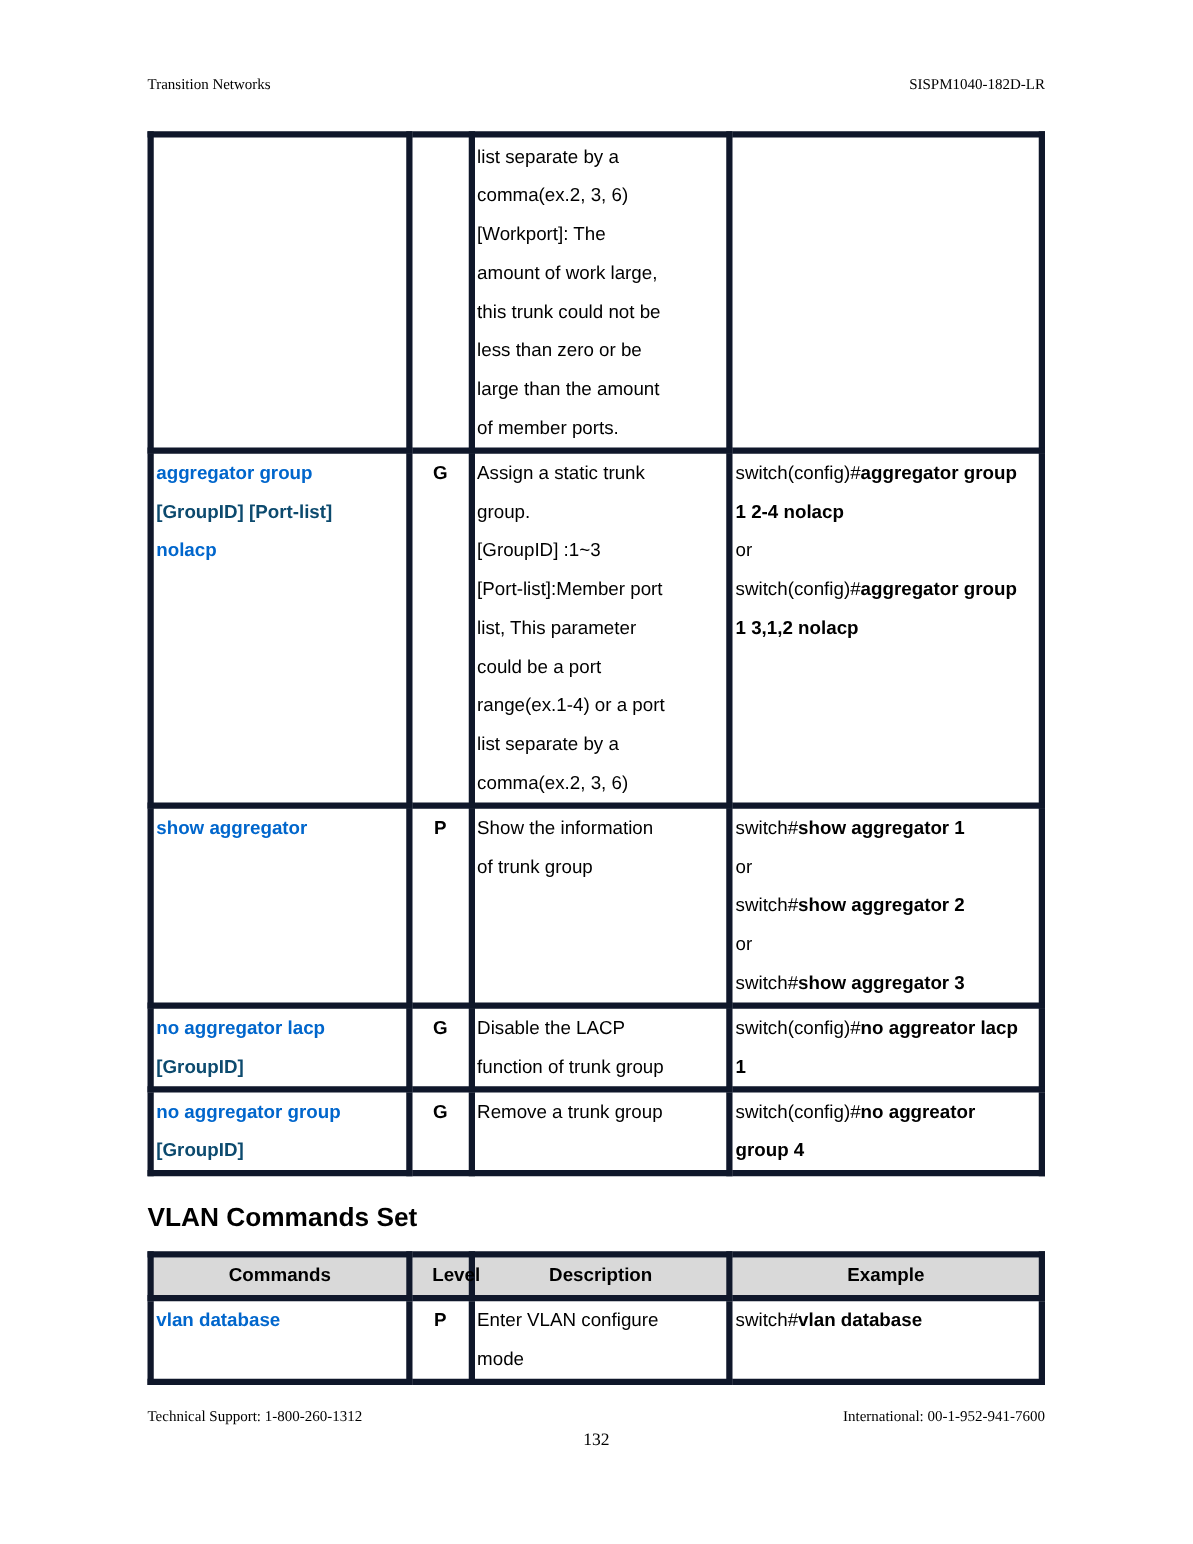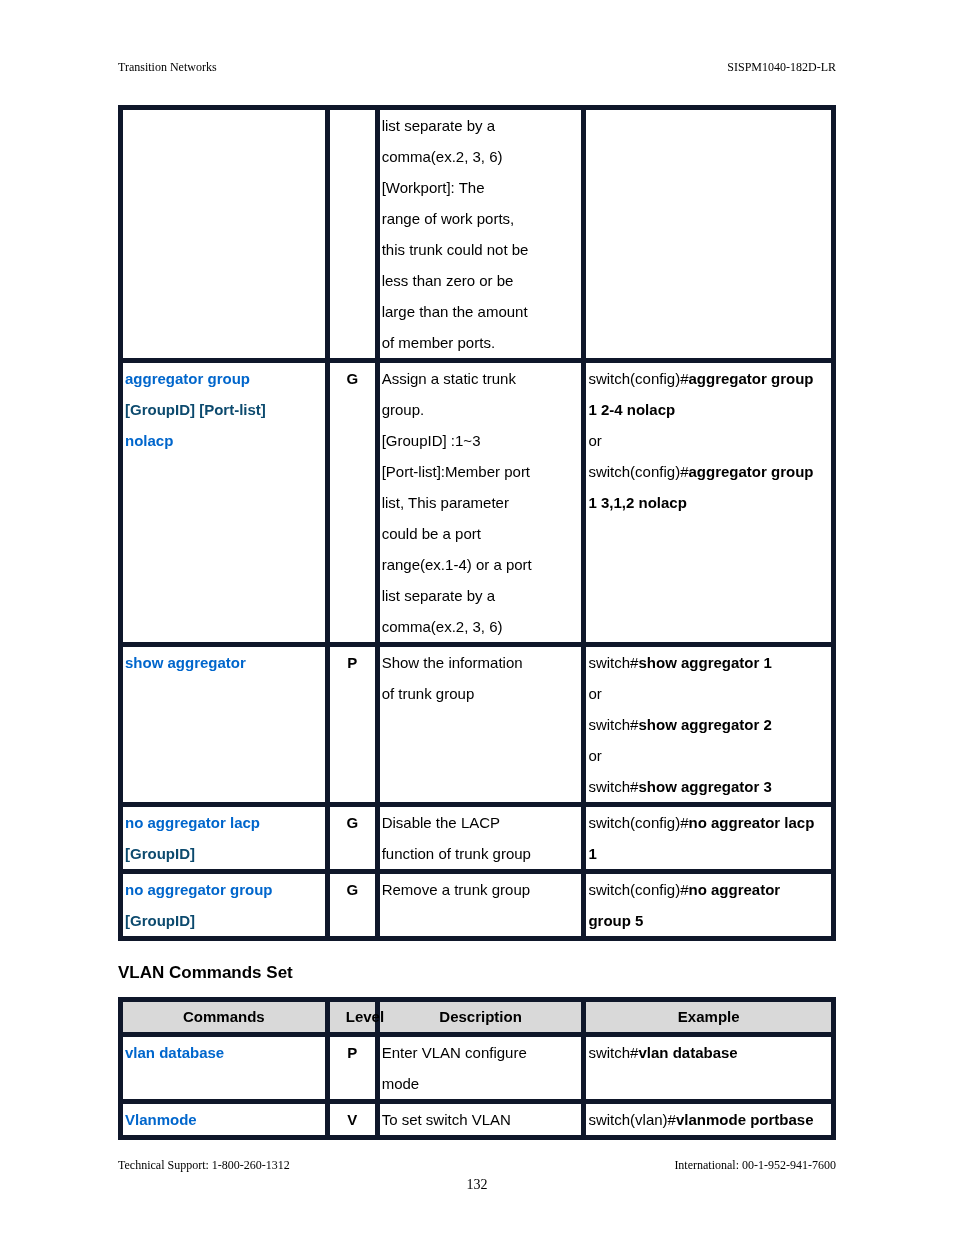--- a/index.html
+++ b/index.html
@@ -47,21 +47,21 @@
   .cmd-grey { color: #0c4a6e; font-weight: bold; }
   .bold { font-weight: bold; }
   .level-col { text-align: center; font-weight: bold; }
   .th-cell {
     background: #d9d9d9;
     font-weight: bold;
     padding: 4px 16px;
     line-height: 22px;
   }
   h2.section {
-    font-size: 17px;
+    font-size: 21px;
     font-weight: bold;
     margin: 22px 0 14px 0;
   }
   .footer-row {
     display: flex;
     justify-content: space-between;
     font-size: 12px;
     margin-top: 10px;
     font-family: "Times New Roman", Times, serif;
   }
@@ -96,21 +96,21 @@
             <div class="cell"></div>
           </td>
       <td>
             <div class="cell level-col"></div>
           </td>
       <td>
             <div class="cell">
         <span class="line">list separate by a</span>
         <span class="line">comma(ex.2, 3, 6)</span>
         <span class="line">[Workport]: The</span>
-        <span class="line">range of work ports,</span>
+        <span class="line">amount of work large,</span>
         <span class="line">this trunk could not be</span>
         <span class="line">less than zero or be</span>
         <span class="line">large than the amount</span>
         <span class="line">of member ports.</span>
       </div>
           </td>
       <td>
             <div class="cell"></div>
           </td>
     </tr>
@@ -211,21 +211,21 @@
             <div class="cell level-col">G</div>
           </td>
       <td>
             <div class="cell">
         <span class="line">Remove a trunk group</span>
       </div>
           </td>
       <td>
             <div class="cell">
         <span class="line"><span>switch(config)#</span><span class="bold">no aggreator</span></span>
-        <span class="line bold">group 5</span>
+        <span class="line bold">group 4</span>
       </div>
           </td>
     </tr>
   </tbody>
     </table>
 
   <h2 class="section">VLAN Commands Set</h2>
 
   <table>
     <colgroup>
@@ -266,40 +266,20 @@
         <span class="line">mode</span>
       </div>
           </td>
       <td>
             <div class="cell">
         <span class="line"><span>switch#</span><span class="bold">vlan database</span></span>
       </div>
           </td>
     </tr>
 
-    <tr>
-      <td>
-            <div class="cell">
-        <span class="line cmd-blue">Vlanmode</span>
-      </div>
-          </td>
-      <td>
-            <div class="cell level-col">V</div>
-          </td>
-      <td>
-            <div class="cell">
-        <span class="line">To set switch VLAN</span>
-      </div>
-          </td>
-      <td>
-            <div class="cell">
-        <span class="line"><span>switch(vlan)#</span><span class="bold">vlanmode portbase</span></span>
-      </div>
-          </td>
-    </tr>
   </tbody>
     </table>
 
   <div class="footer-row">
     <span>Technical Support: 1-800-260-1312</span>
     <span>International: 00-1-952-941-7600</span>
   </div>
   <div class="page-num">132</div>
 
 </div>

